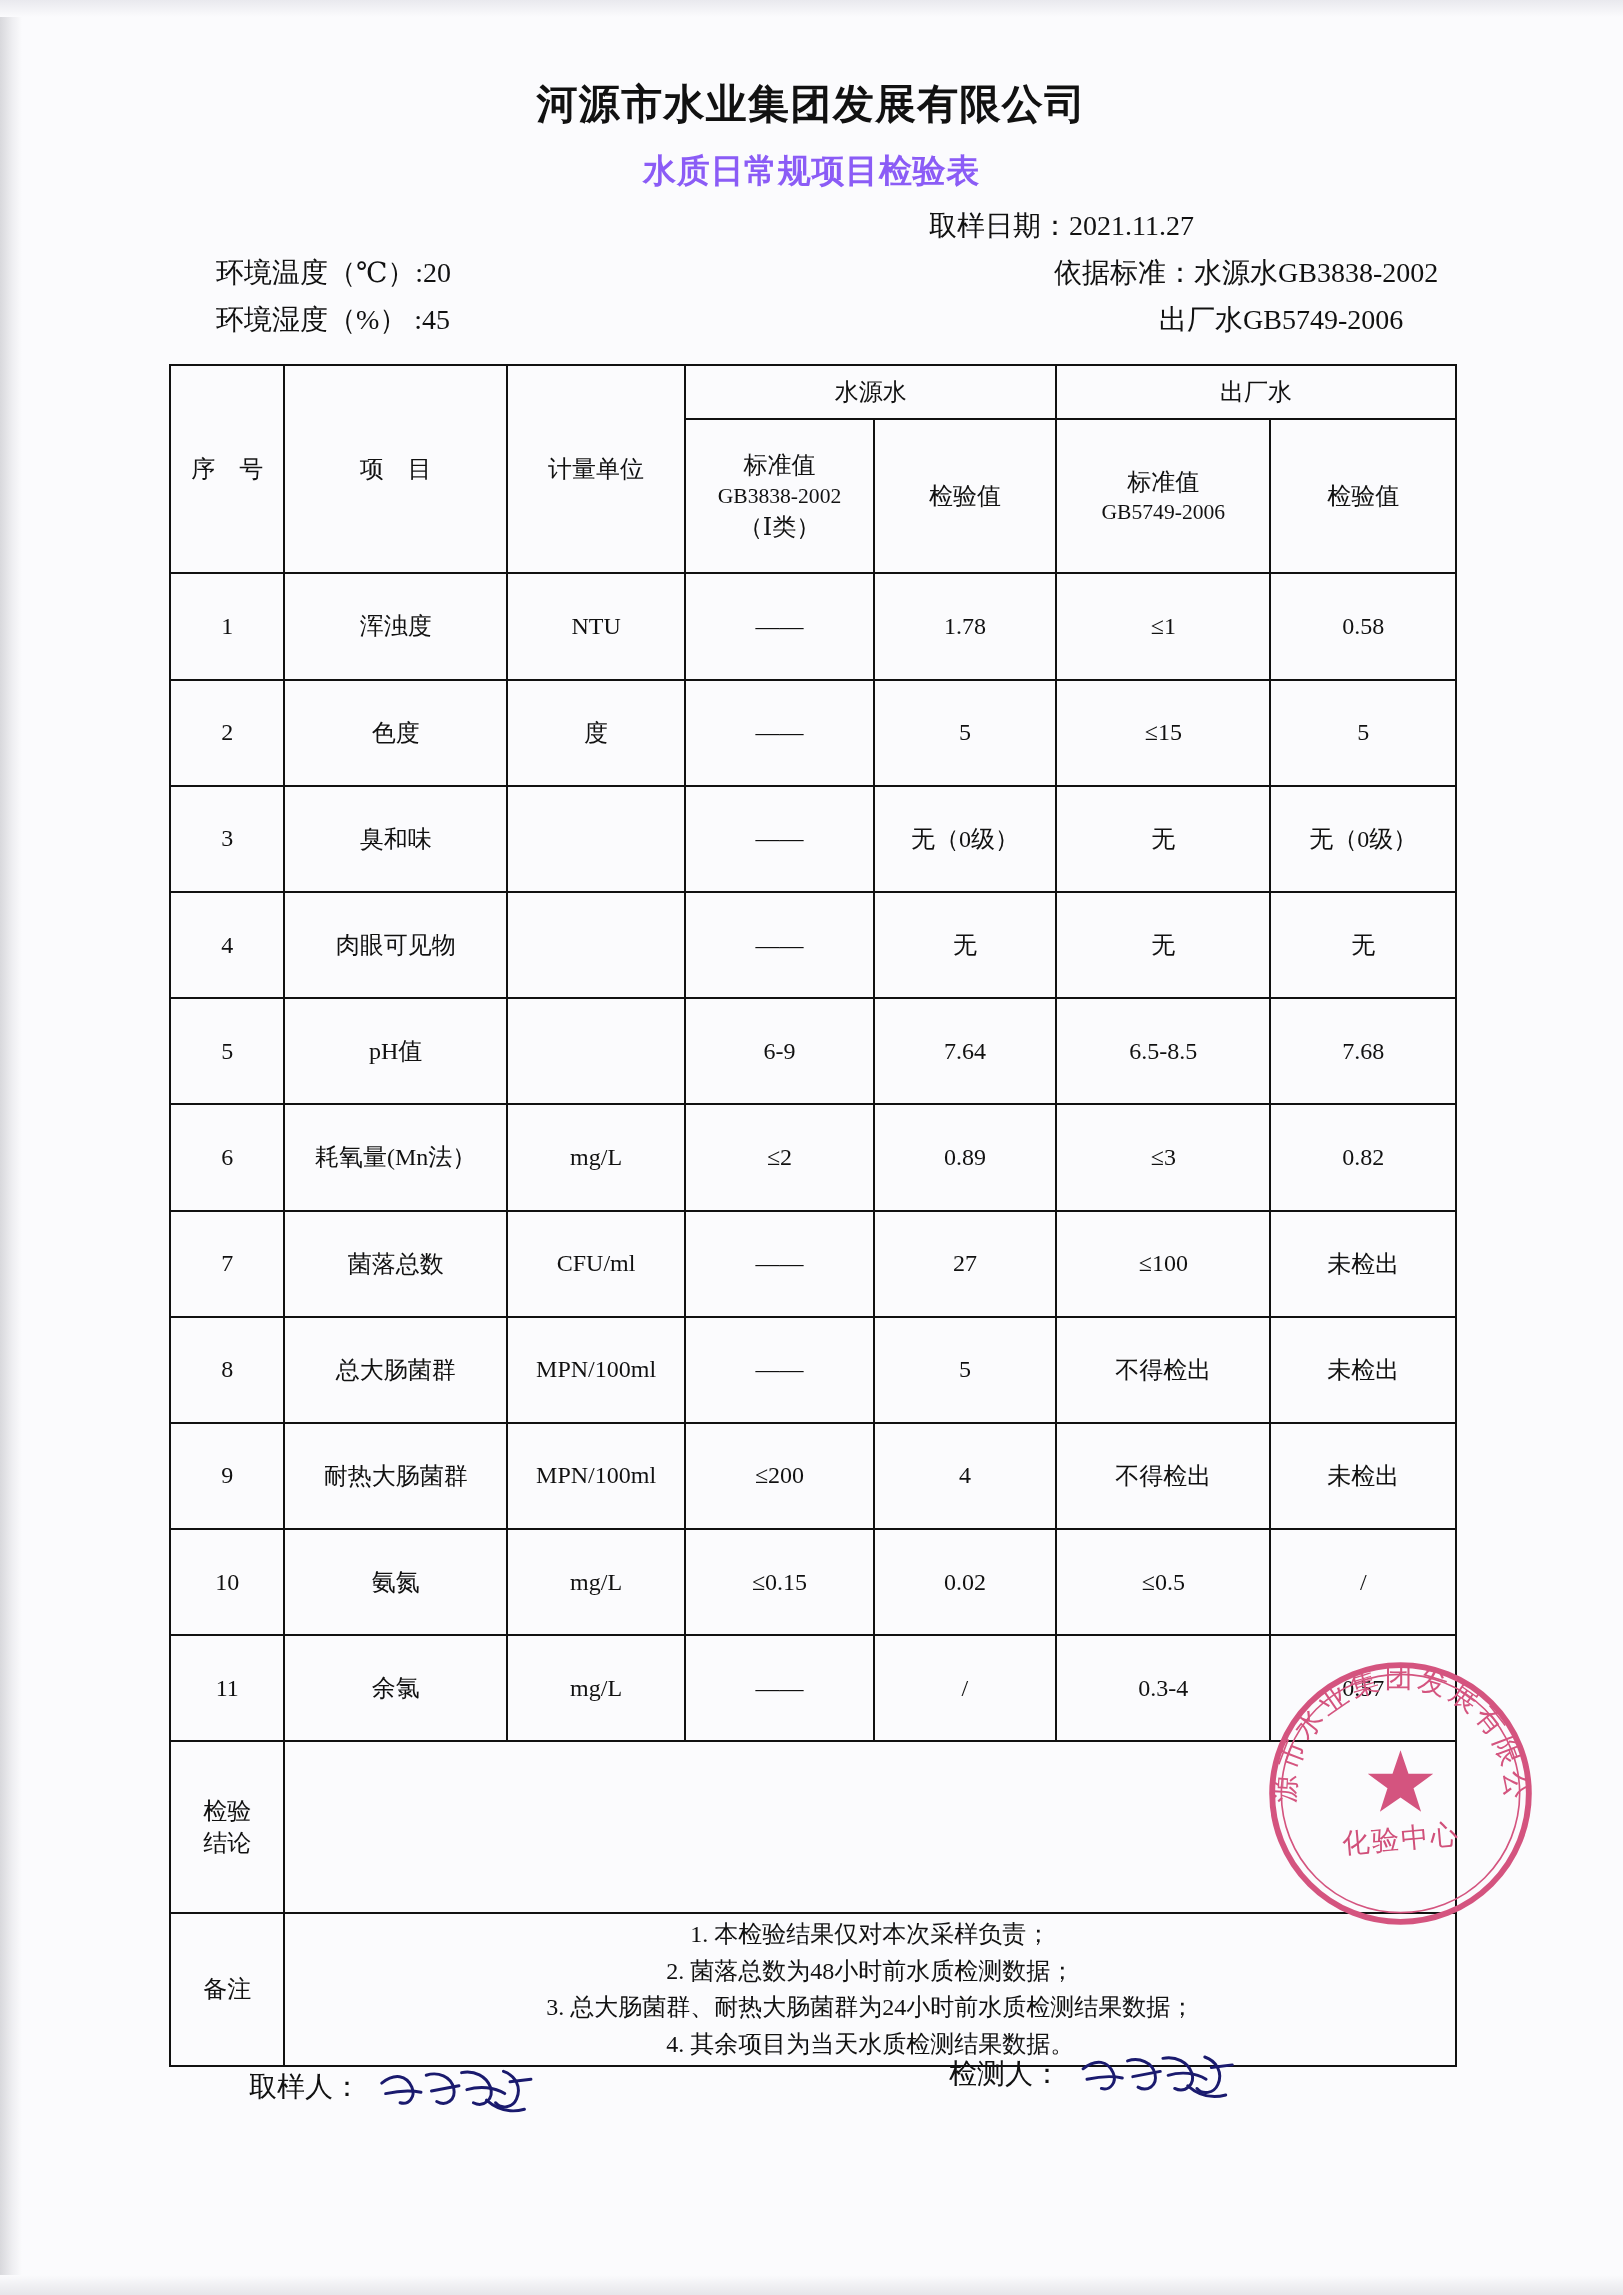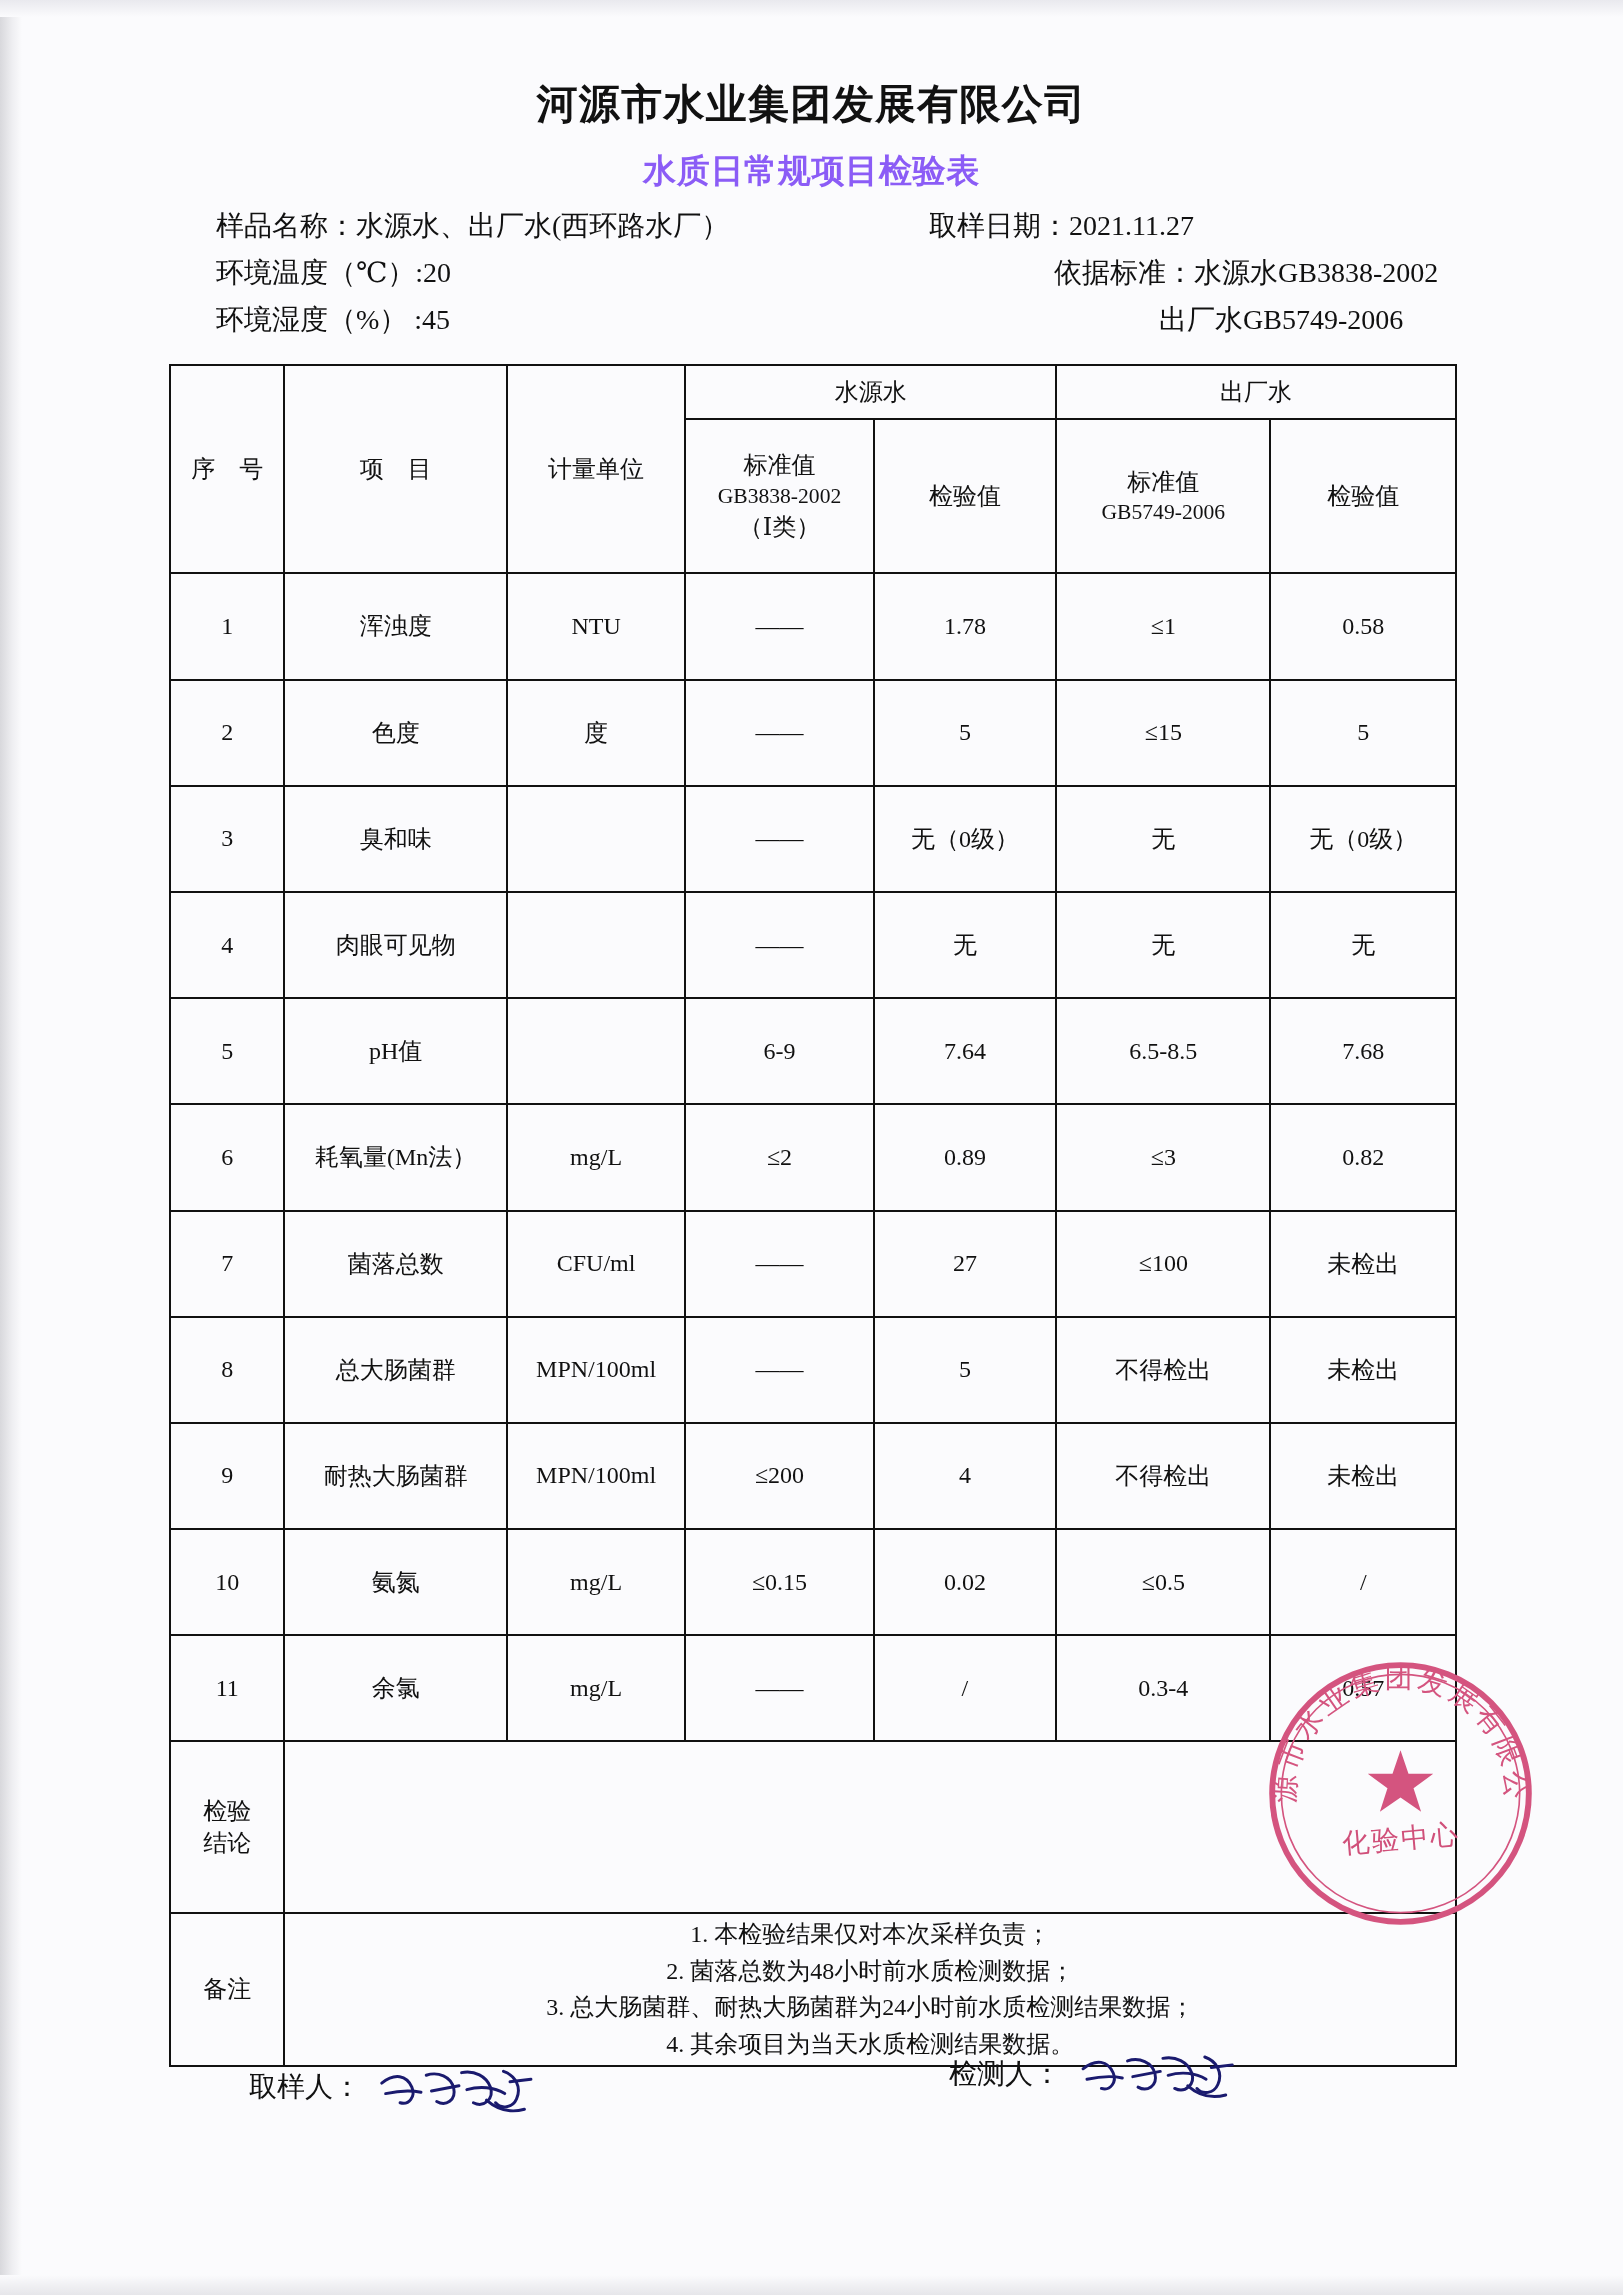--- a/index.html
+++ b/index.html
@@ -217,21 +217,20 @@
   <div class="paper-edge-top"></div>
   <div class="paper-edge-bottom"></div>
 
   <div class="content">
 
     <div class="title-main">河源市水业集团发展有限公司</div>
     <div class="title-sub">水质日常规项目检验表</div>
 
     <div class="meta">
       <div class="meta-row">
-        <span class="meta-left">样品名称：水源水、出厂水(西环路水厂）</span>
         <span class="meta-right">取样日期：2021.11.27</span>
       </div>
       <div class="meta-row">
         <span class="meta-left">环境温度（℃）:20</span>
         <span class="meta-right2">依据标准：水源水GB3838-2002</span>
       </div>
       <div class="meta-row">
         <span class="meta-left">环境湿度（%） :45</span>
         <span class="meta-right2" style="left:943px;">出厂水GB5749-2006</span>
       </div>

